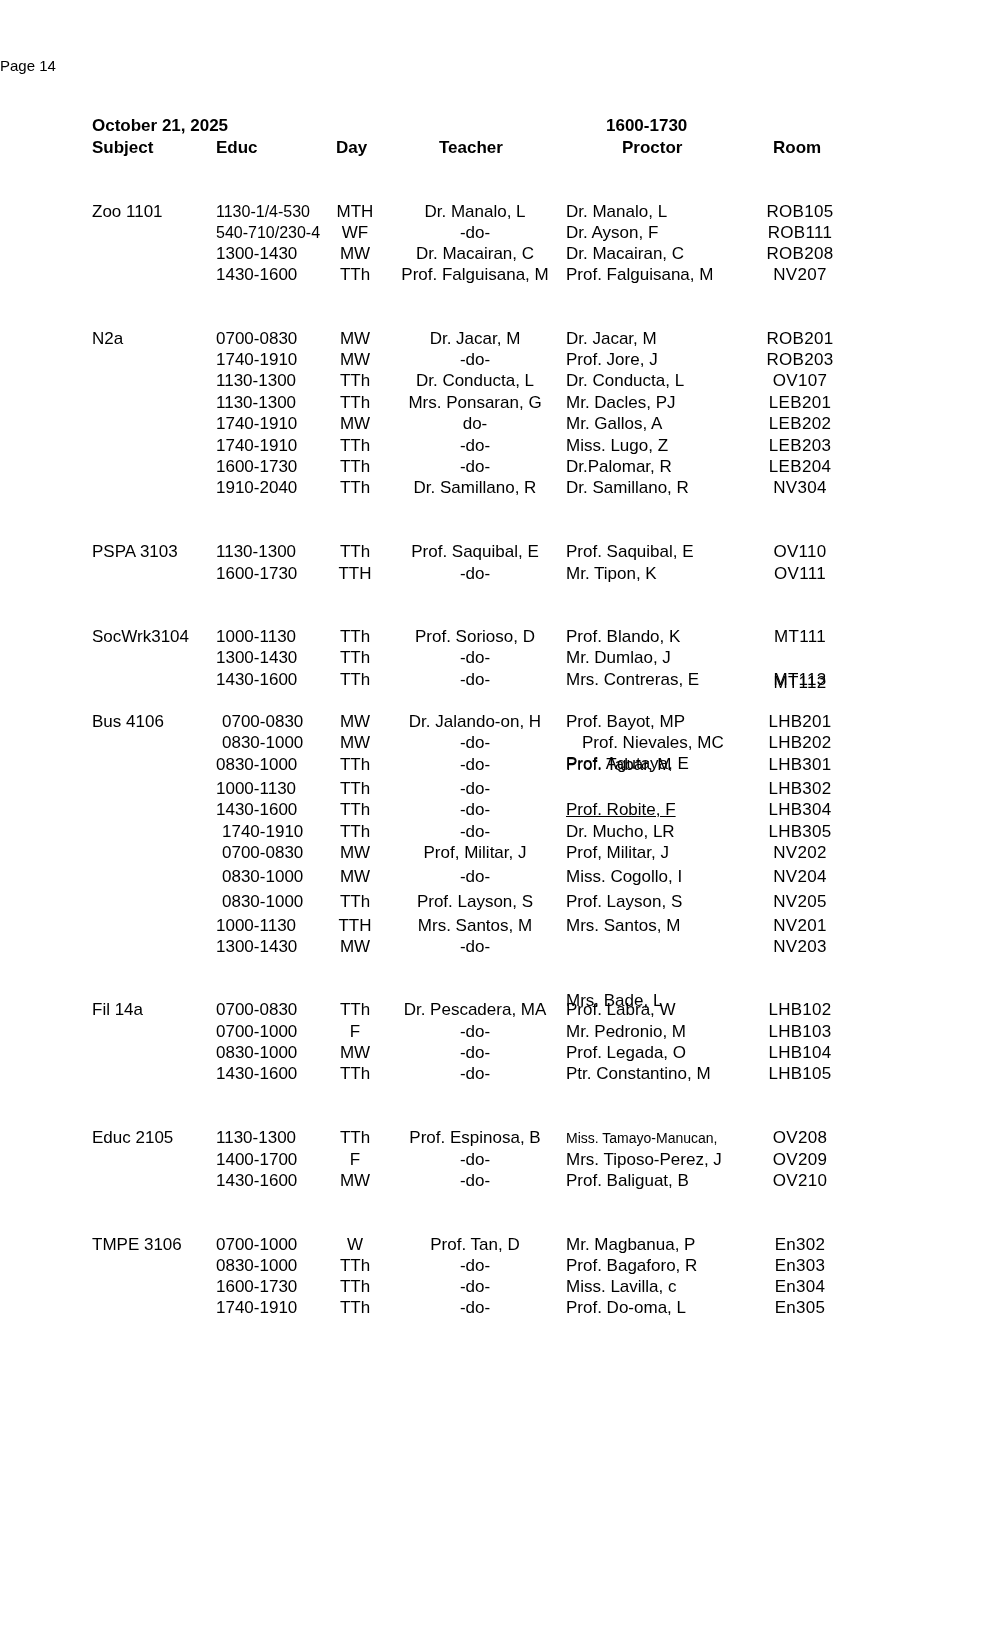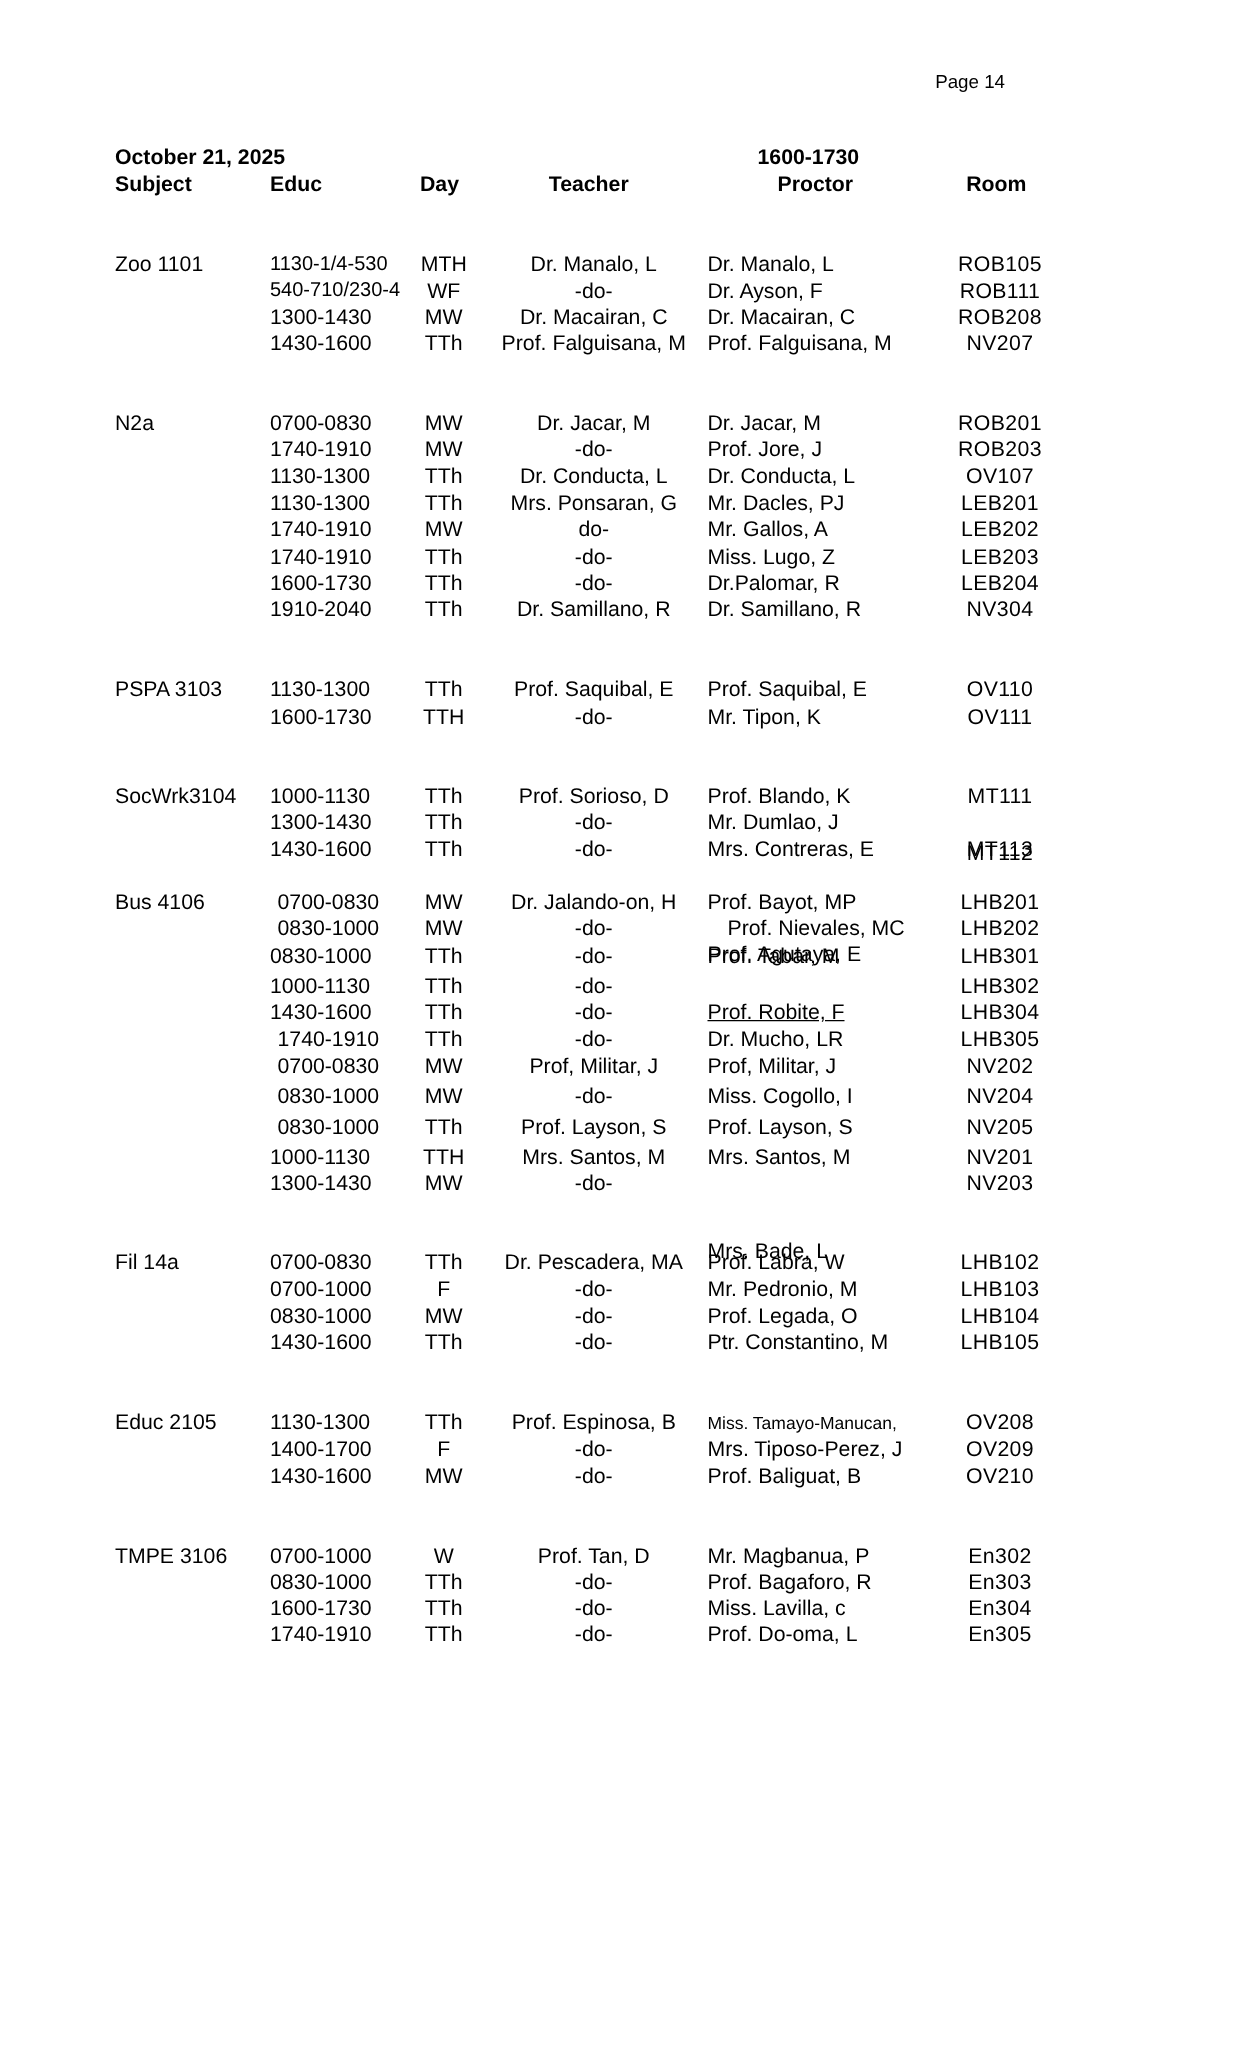--- a/index.html
+++ b/index.html
@@ -3,21 +3,21 @@
   <meta charset="utf-8">
   <style>
     html, body { margin: 0; padding: 0; background: #ffffff; }
     body {
       width: 1000px; height: 1647px; position: relative; overflow: hidden;
       font-family: "Liberation Sans", "DejaVu Sans", sans-serif;
       color: #000000;
     }
     .page-number {
       position: absolute; top: 56px; left: 0; width: 804px;
-      text-align: right; font-size: 15px; line-height: 20px;
+      text-align: left; font-size: 15px; line-height: 20px;
     }
     .hdr { position: absolute; font-weight: bold; font-size: 17px; line-height: 22px; white-space: nowrap; }
     .cell { position: absolute; font-size: 17px; line-height: 22px; white-space: nowrap; height: 22px; }
     .c-subject { left: 92px; }
     .c-time { left: 216px; }
     .c-time.small { font-size: 16px; }
     .c-time.indent { left: 222px; }
     .c-day { left: 325px; width: 60px; text-align: center; }
     .c-teacher { left: 390px; width: 170px; text-align: center; }
     .c-proctor { left: 566px; }

